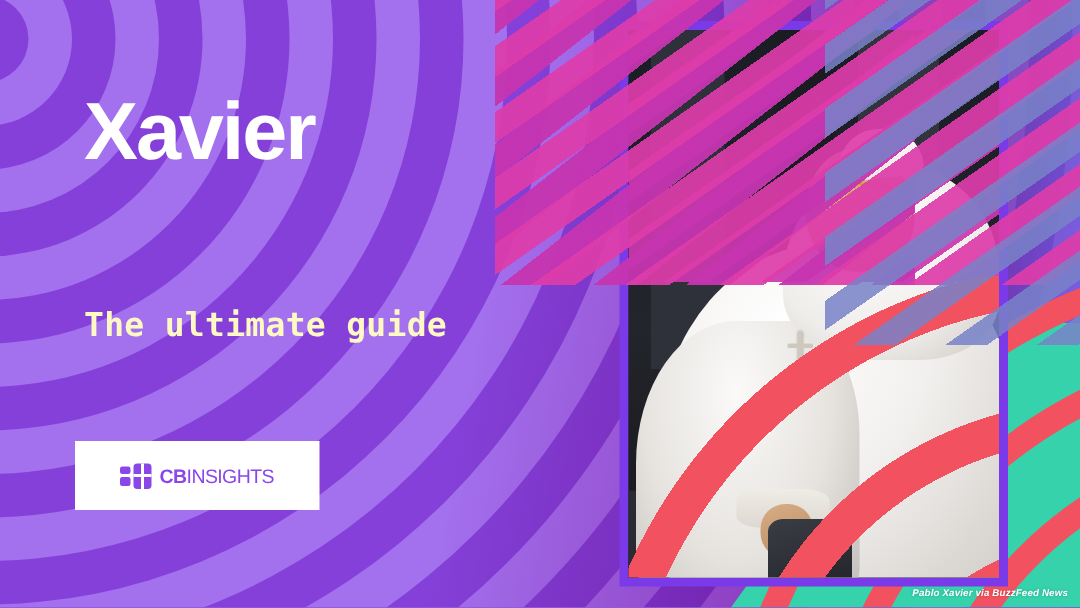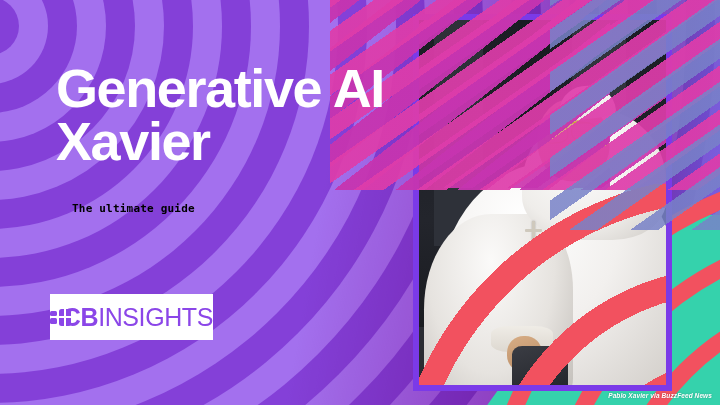--- a/index.html
+++ b/index.html
@@ -149,31 +149,31 @@
         #f2515f 62% 67%, rgba(0,0,0,0) 67% 100%);
   }
 
   
   .title{
     position:absolute;left:56px;top:62px;width:360px;
     color:#fff;font-weight:700;font-size:54px;line-height:0.98;
     letter-spacing:-1.4px;
   }
   .subtitle{
-    position:absolute;left:72px;top:200px;width:330px;
-    color:#000000;font-family:"DejaVu Sans Mono","Liberation Mono",monospace;
-    font-size:11px;line-height:1.62;font-weight:700;letter-spacing:0.2px;
+    position:absolute;left:56px;top:200px;width:330px;
+    color:#fef9c3;font-family:"DejaVu Sans Mono","Liberation Mono",monospace;
+    font-size:22px;line-height:1.62;font-weight:700;letter-spacing:0.2px;
   }
   .logo-box{
     position:absolute;left:50px;top:294px;width:163px;height:46px;
     background:#fff;display:flex;align-items:center;justify-content:center;gap:5px;
   }
   .logo-mark{position:relative;width:21px;height:17px;}
   .logo-mark .sq{position:absolute;background:#8b46e8;}
-  .logo-word{font-size:25px;letter-spacing:-0.4px;color:#8b46e8;white-space:nowrap;}
+  .logo-word{font-size:13px;letter-spacing:-0.4px;color:#8b46e8;white-space:nowrap;}
   .logo-word b{font-weight:700;}
   .logo-word span{font-weight:400;}
 
   .credit{
     position:absolute;right:8px;bottom:6px;
     color:#fff;font-size:6.5px;font-style:italic;font-weight:700;
     letter-spacing:.1px;text-shadow:0 0 2px rgba(0,0,0,.25);
     white-space:nowrap;
   }
 </style>
@@ -261,21 +261,20 @@
       <div class="photo-stripes"></div>
       <div class="photo-coral"></div>
     </div>
   </div>
 
   <div class="stripes stripe-mid"></div>
   <div class="stripes stripe-tr"></div>
   <div class="stripes stripe-tr2"></div>
 
   <div class="title">
-    <div>Generative AI</div>
     <div>Xavier</div>
   </div>
 
   <div class="subtitle">
     <div>The ultimate guide</div>
   </div>
 
   <div class="logo-box">
     <span class="logo-mark">
       <i class="sq" style="left:0;top:2px;width:7px;height:5.5px;border-radius:1.5px;"></i>

